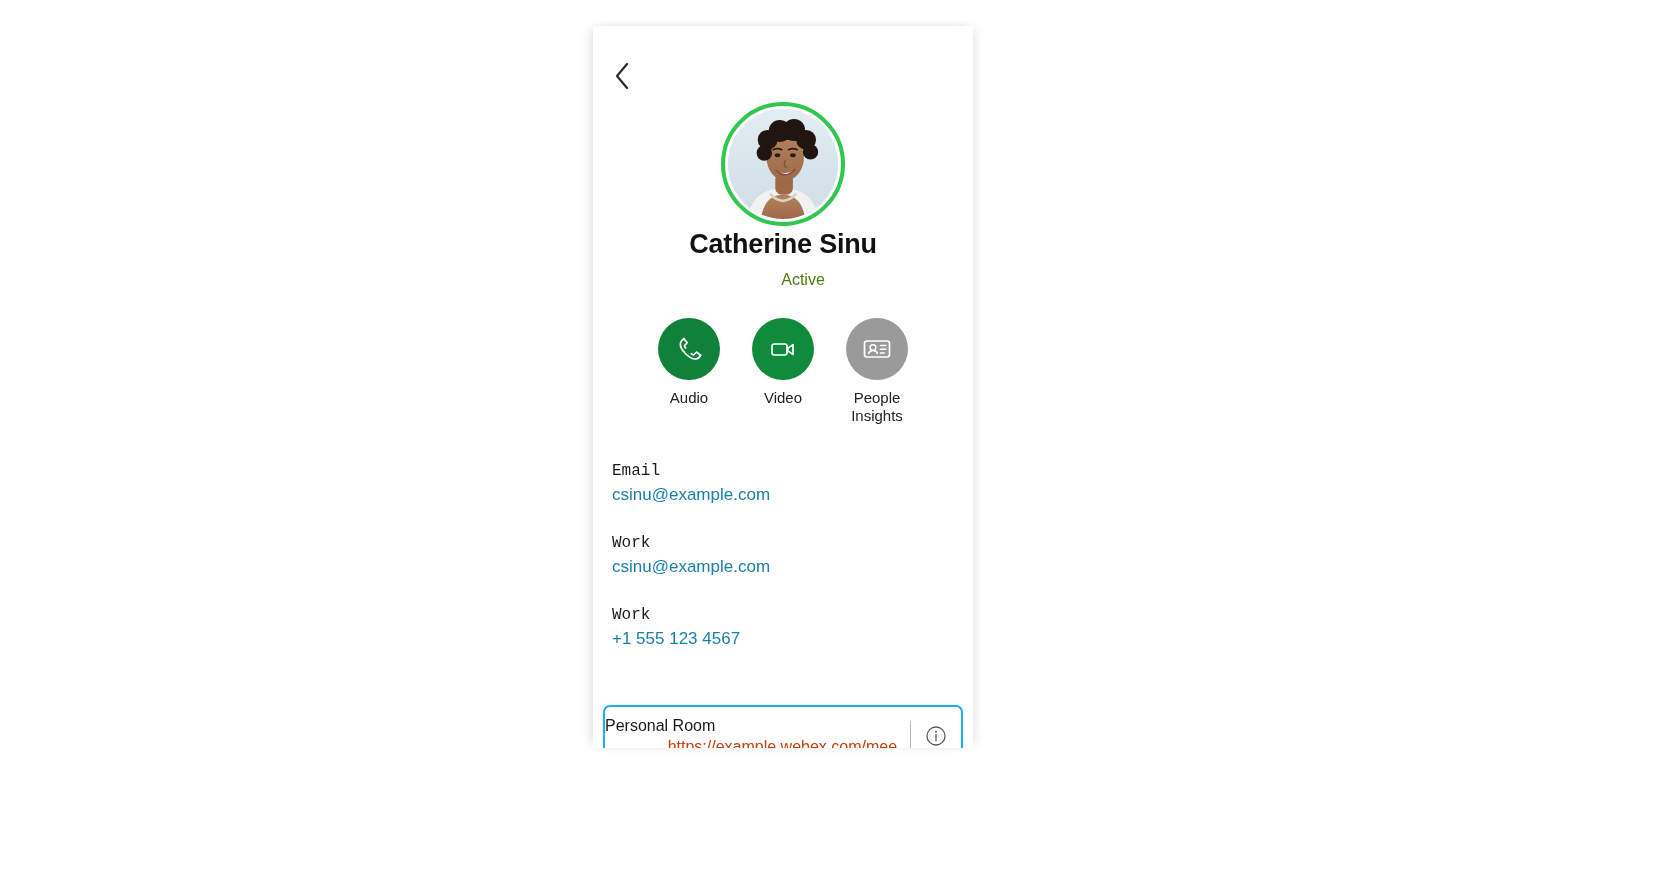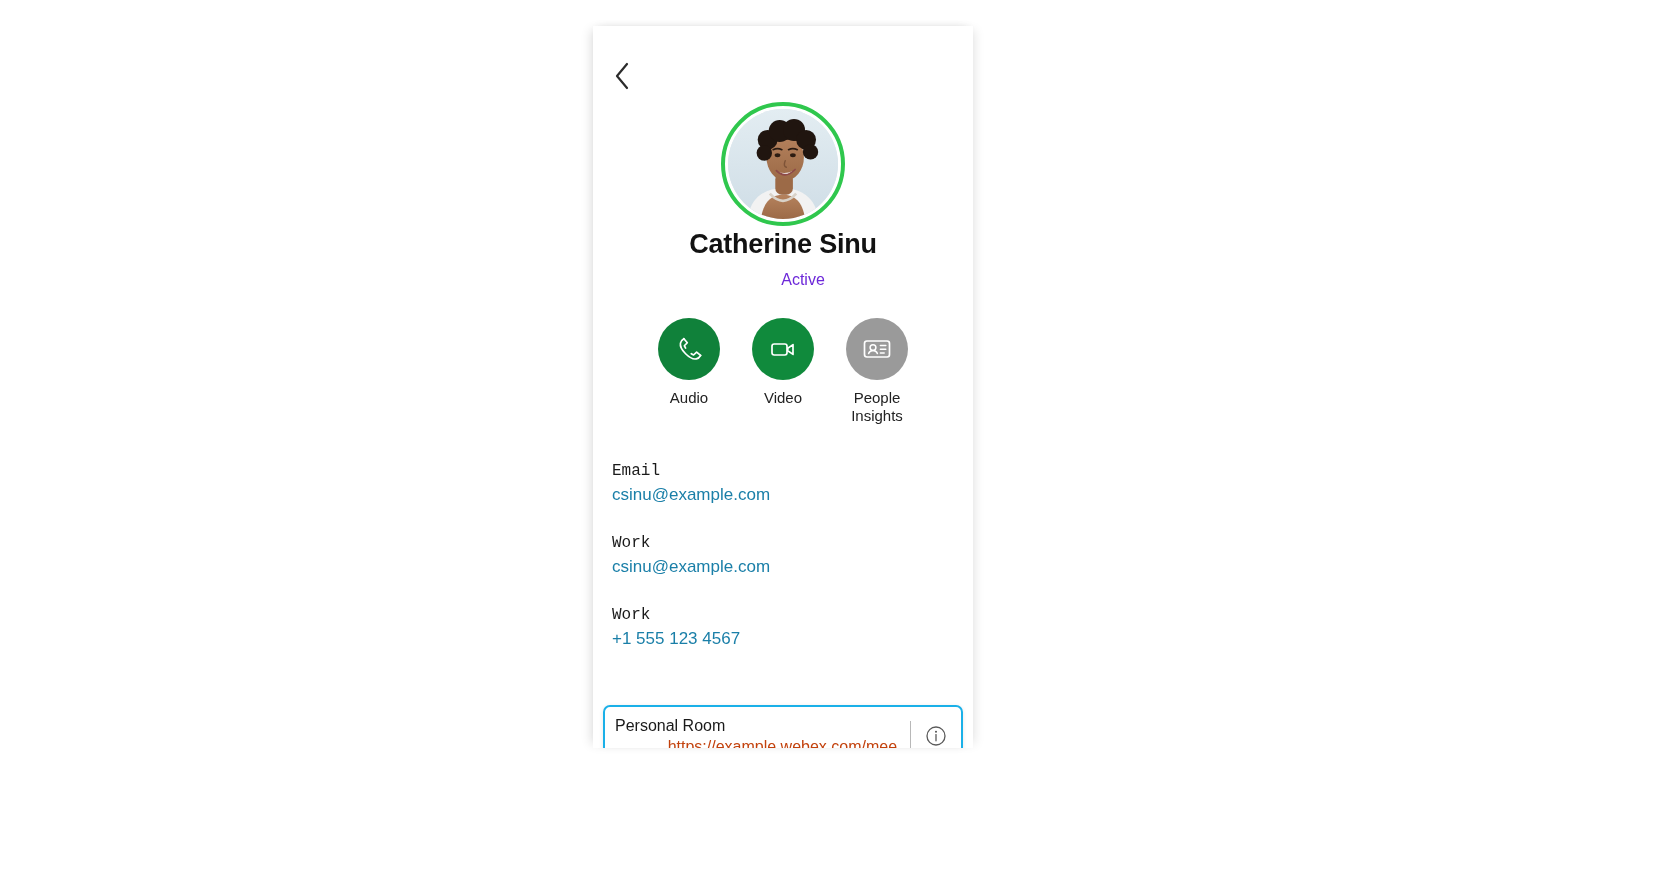--- a/index.html
+++ b/index.html
@@ -82,21 +82,21 @@
     font-weight: bold;
     color: #121212;
     letter-spacing: -0.2px;
   }
   #presence-status {
     position: absolute;
     left: 0; right: 0;
     top: 245px;
     text-align: center;
     font-size: 16px;
-    color: #6d28d9;
+    color: #4d7c0f;
     padding-left: 40px;
   }
 
   
   #action-row {
     position: absolute;
     left: 0;
     right: 0;
     top: 292px;
     display: flex;
@@ -161,21 +161,20 @@
     background: #ffffff;
     box-sizing: border-box;
     display: flex;
     align-items: center;
     box-shadow: 0 1px 4px rgba(0,0,0,0.10);
     cursor: pointer;
   }
   #personal-room-text {
     flex: 1;
     min-width: 0;
-    padding-left: 10px;
   }
   #personal-room-label {
     font-size: 16px;
     color: #1a1a1a;
     line-height: 21px;
     white-space: nowrap;
   }
   #personal-room-url {
     font-size: 16px;
     color: #c2410c;

